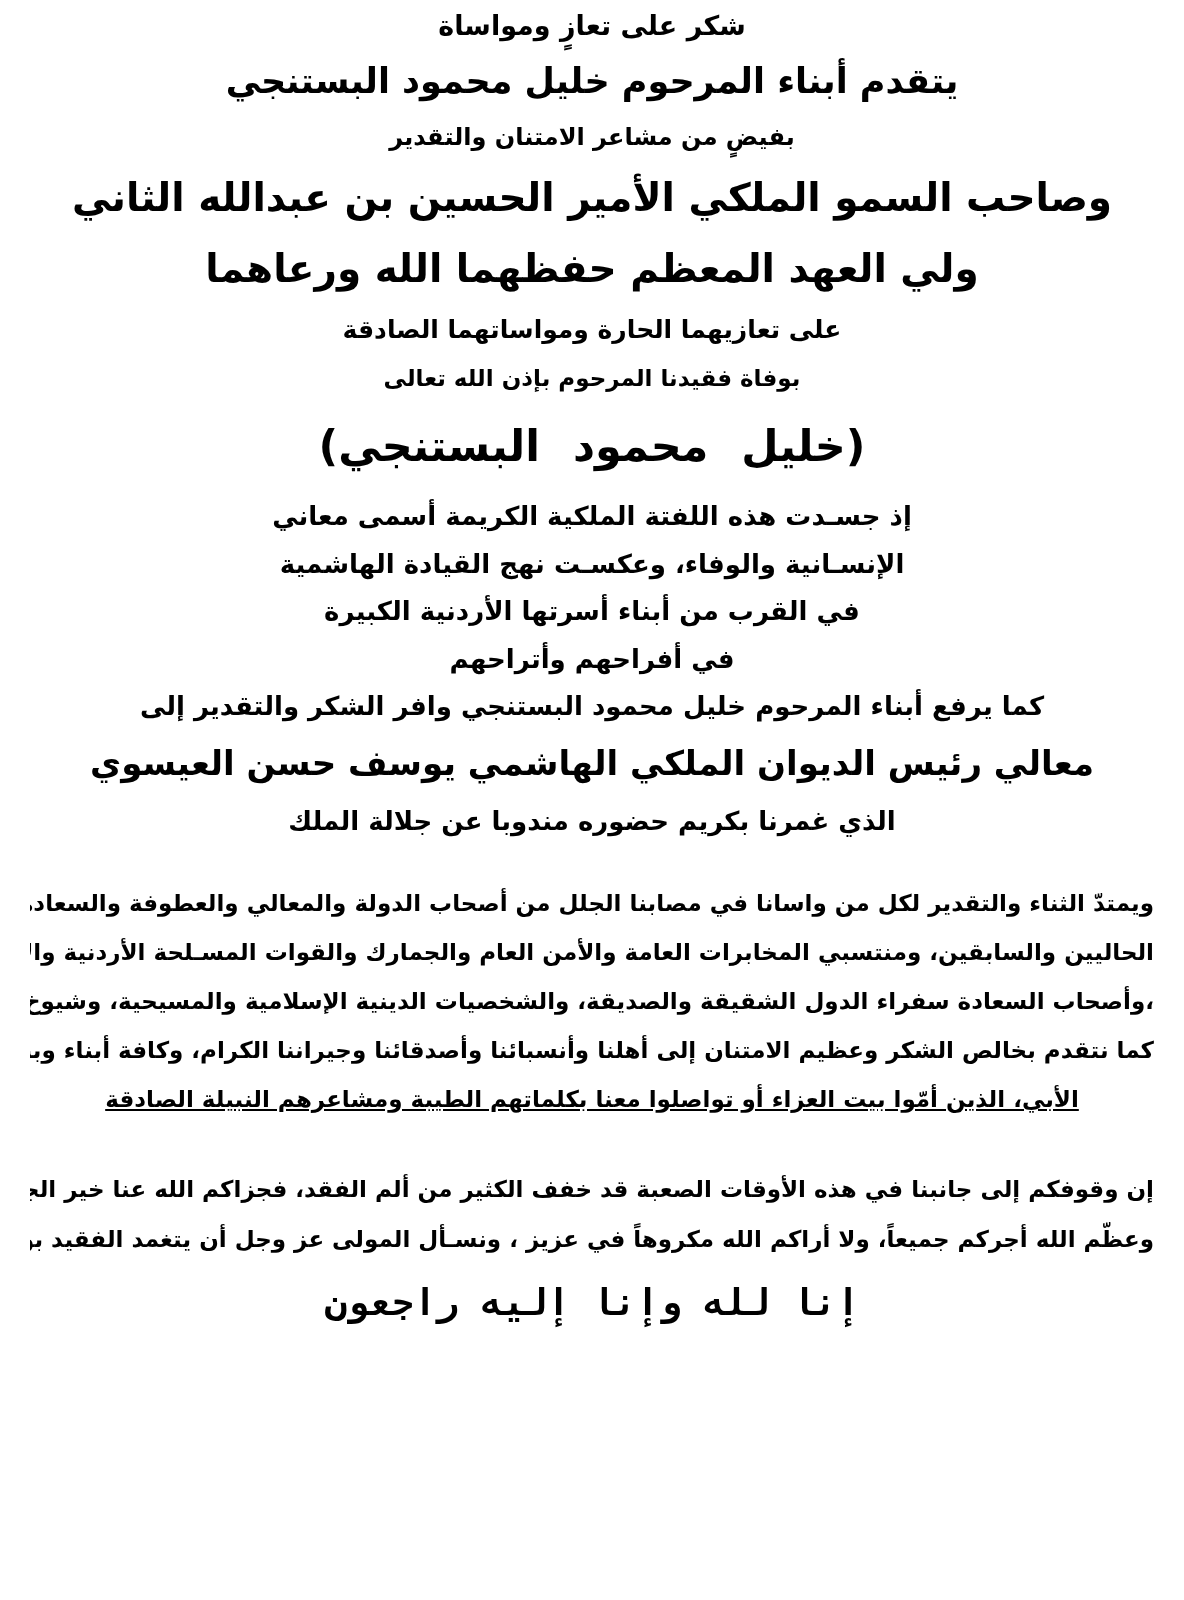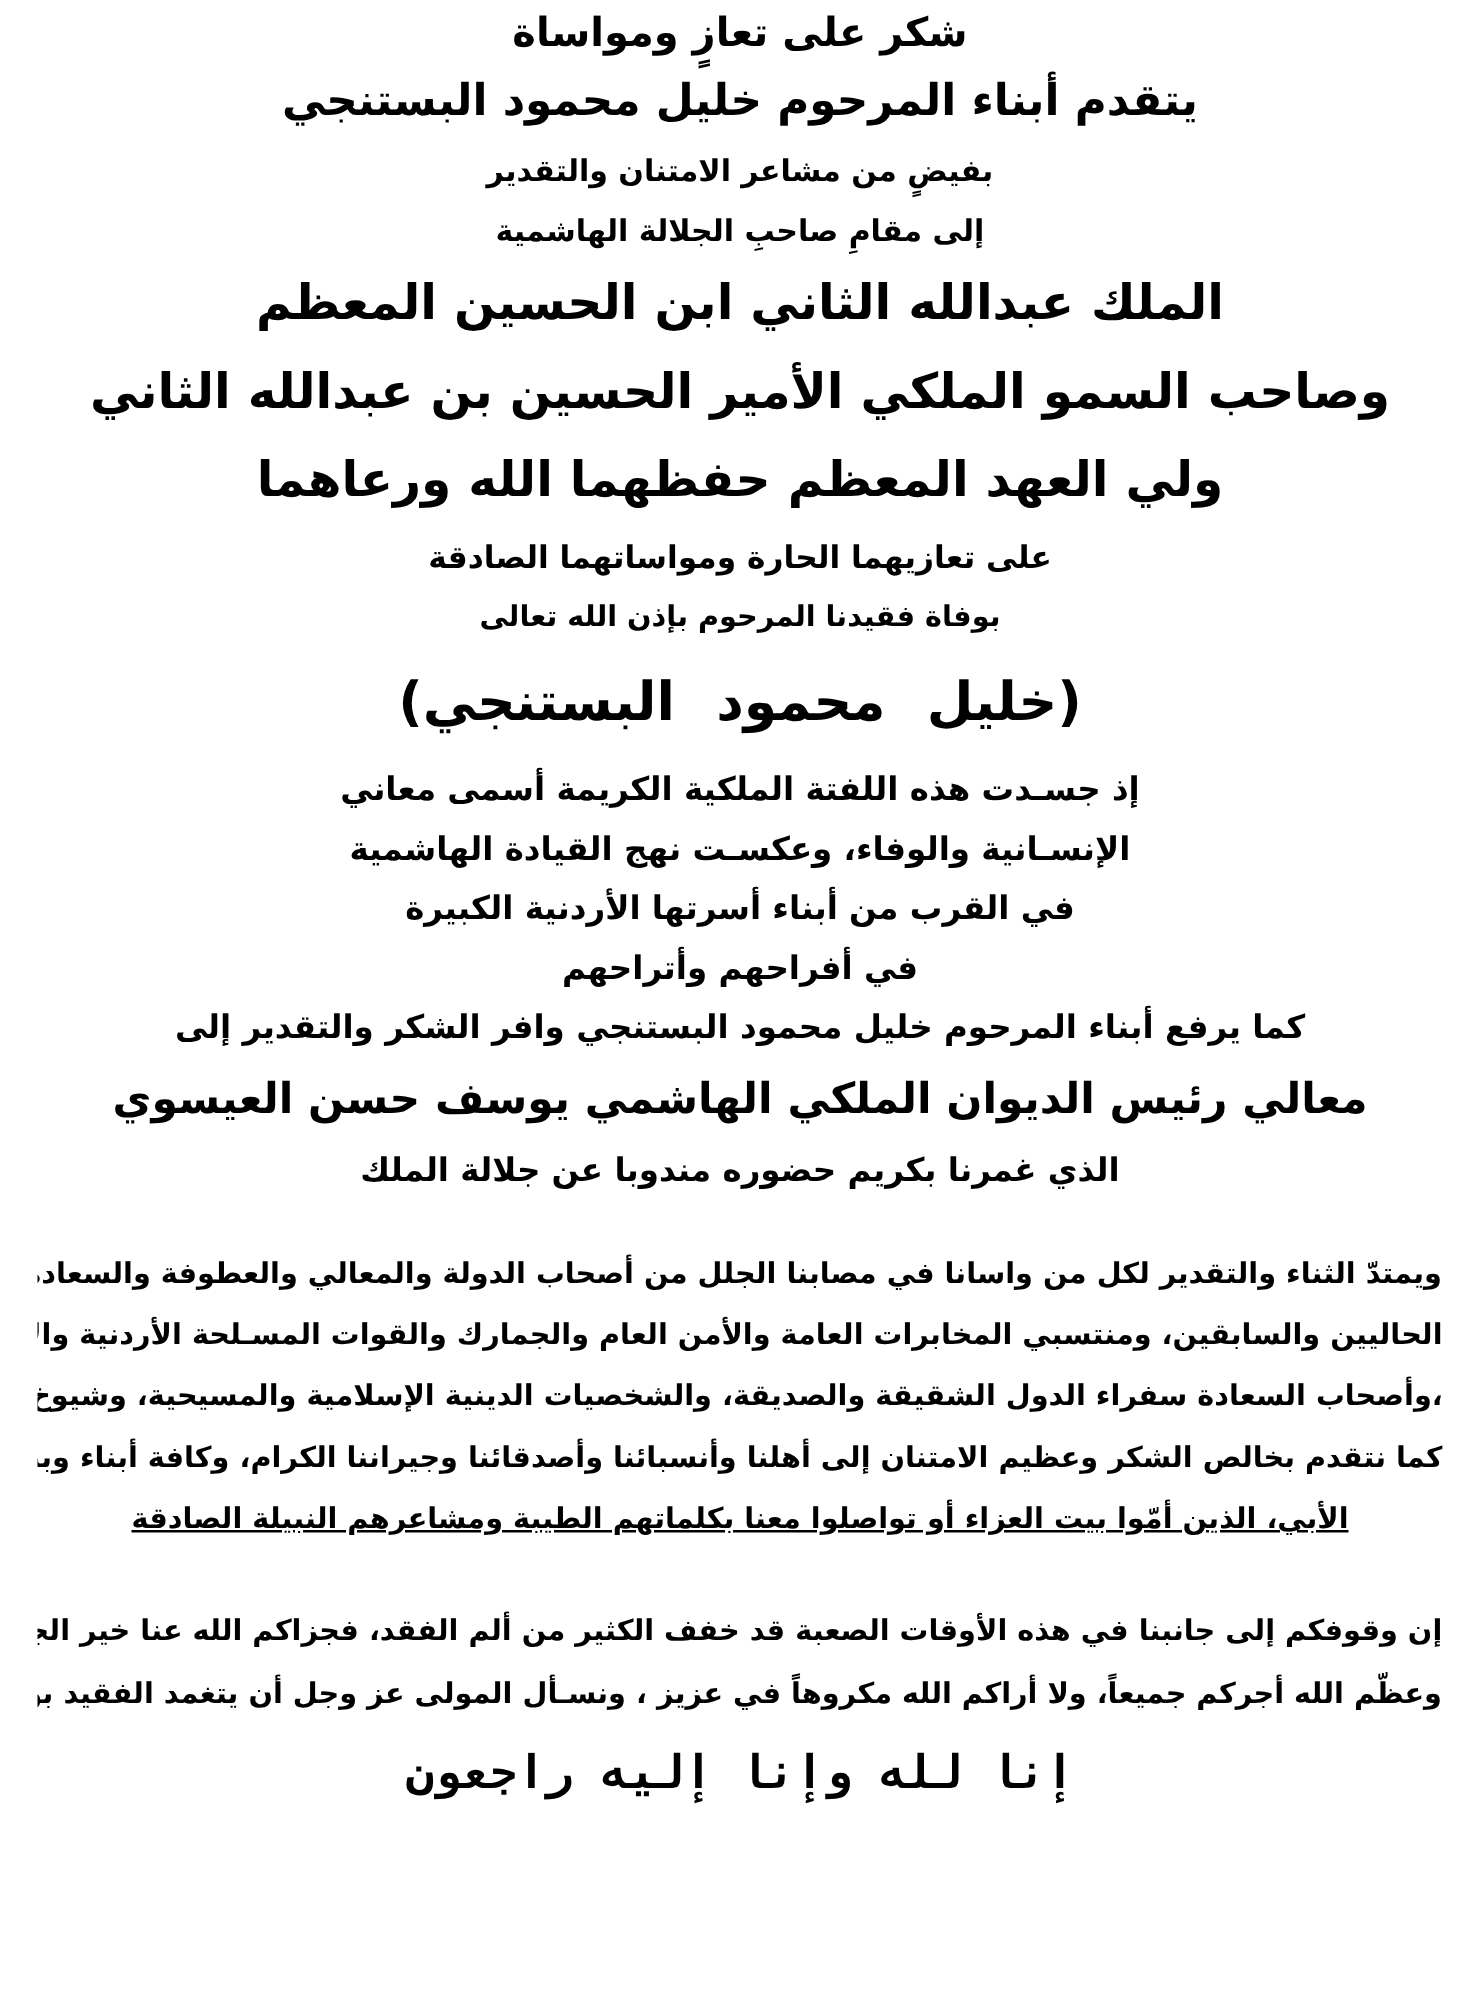--- a/index.html
+++ b/index.html
@@ -16,21 +16,21 @@
     font-family: "DejaVu Sans", sans-serif;
     font-weight: bold;
     color: #000000;
     overflow: hidden;
   }
   .line {
     text-align: center;
     white-space: nowrap;
   }
   
-  .l-header    { font-size: 32px; line-height: 48px; }
+  .l-header    { font-size: 27px; line-height: 48px; }
   .l-presenter { font-size: 35px; line-height: 62px; }
   .l-sub1      { font-size: 24px; line-height: 50px; }
   .l-sub2      { font-size: 24px; line-height: 46px; }
   .l-king      { font-size: 39px; line-height: 70px; }
   .l-prince    { font-size: 39px; line-height: 72px; }
   .l-crown     { font-size: 39px; line-height: 70px; }
   .l-g1        { font-size: 25px; line-height: 52px; }
   .l-g2        { font-size: 25px; line-height: 47px; }
   .l-g3        { font-size: 23px; line-height: 45px; }
   .l-name      { font-size: 43px; line-height: 90px; word-spacing: 18px; }
@@ -69,23 +69,21 @@
   }
 </style>
 </head>
 <body style="background: rgb(255, 255, 255); color: rgb(0, 0, 0);">
 
 <main>
 
   <div class="line l-header">شكر على تعازٍ ومواساة</div>
   <div class="line l-presenter">يتقدم أبناء المرحوم خليل محمود البستنجي</div>
   <div class="line l-sub1">بفيضٍ من مشاعر الامتنان والتقدير</div>
-  <div class="line l-sub2">إلى مقامِ صاحبِ الجلالة الهاشمية</div>
 
-  <div class="line l-king">الملك عبدالله الثاني ابن الحسين المعظم</div>
   <div class="line l-prince">وصاحب السمو الملكي الأمير الحسين بن عبدالله الثاني</div>
   <div class="line l-crown">ولي العهد المعظم حفظهما الله ورعاهما</div>
 
   <div class="line l-g1">على تعازيهما الحارة ومواساتهما الصادقة</div>
   <div class="line l-g3">بوفاة فقيدنا المرحوم بإذن الله تعالى</div>
 
   <div class="line l-name">(خليل  محمود  البستنجي)</div>
 
   <div class="line l-r l-r1">إذ جسـدت هذه اللفتة الملكية الكريمة أسمى معاني</div>
   <div class="line l-r">الإنسـانية والوفاء، وعكسـت نهج القيادة الهاشمية</div>

